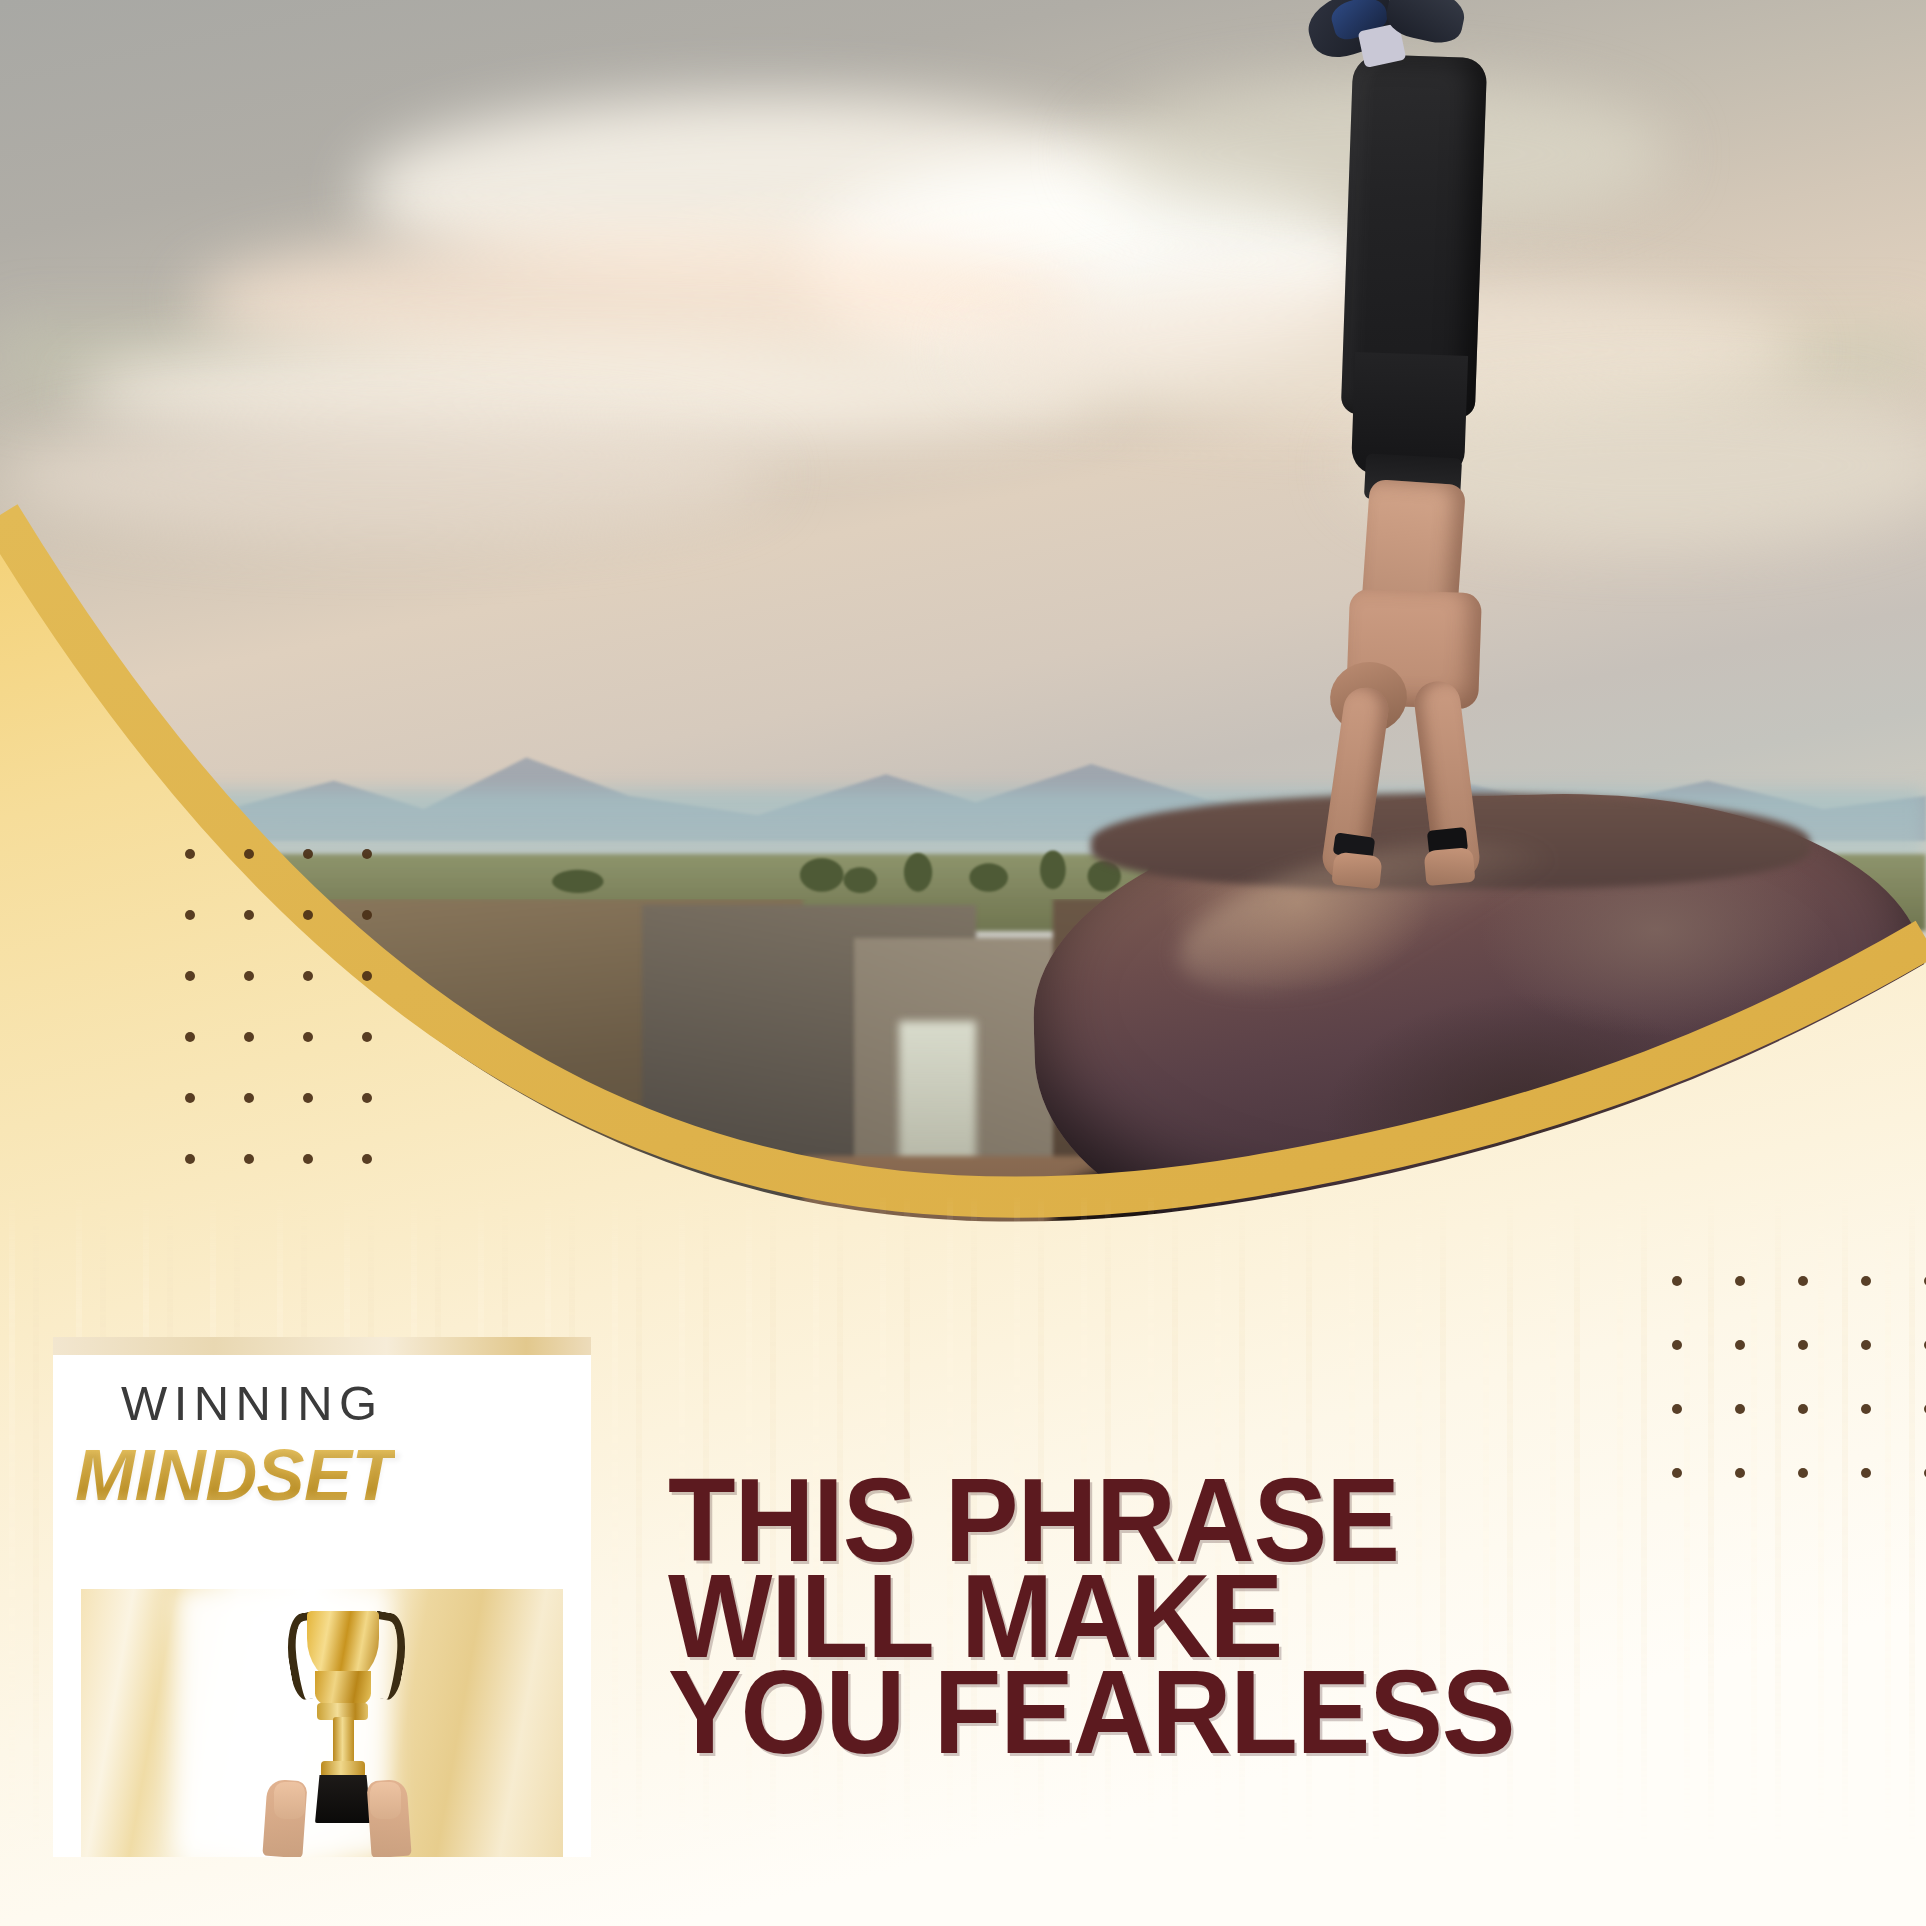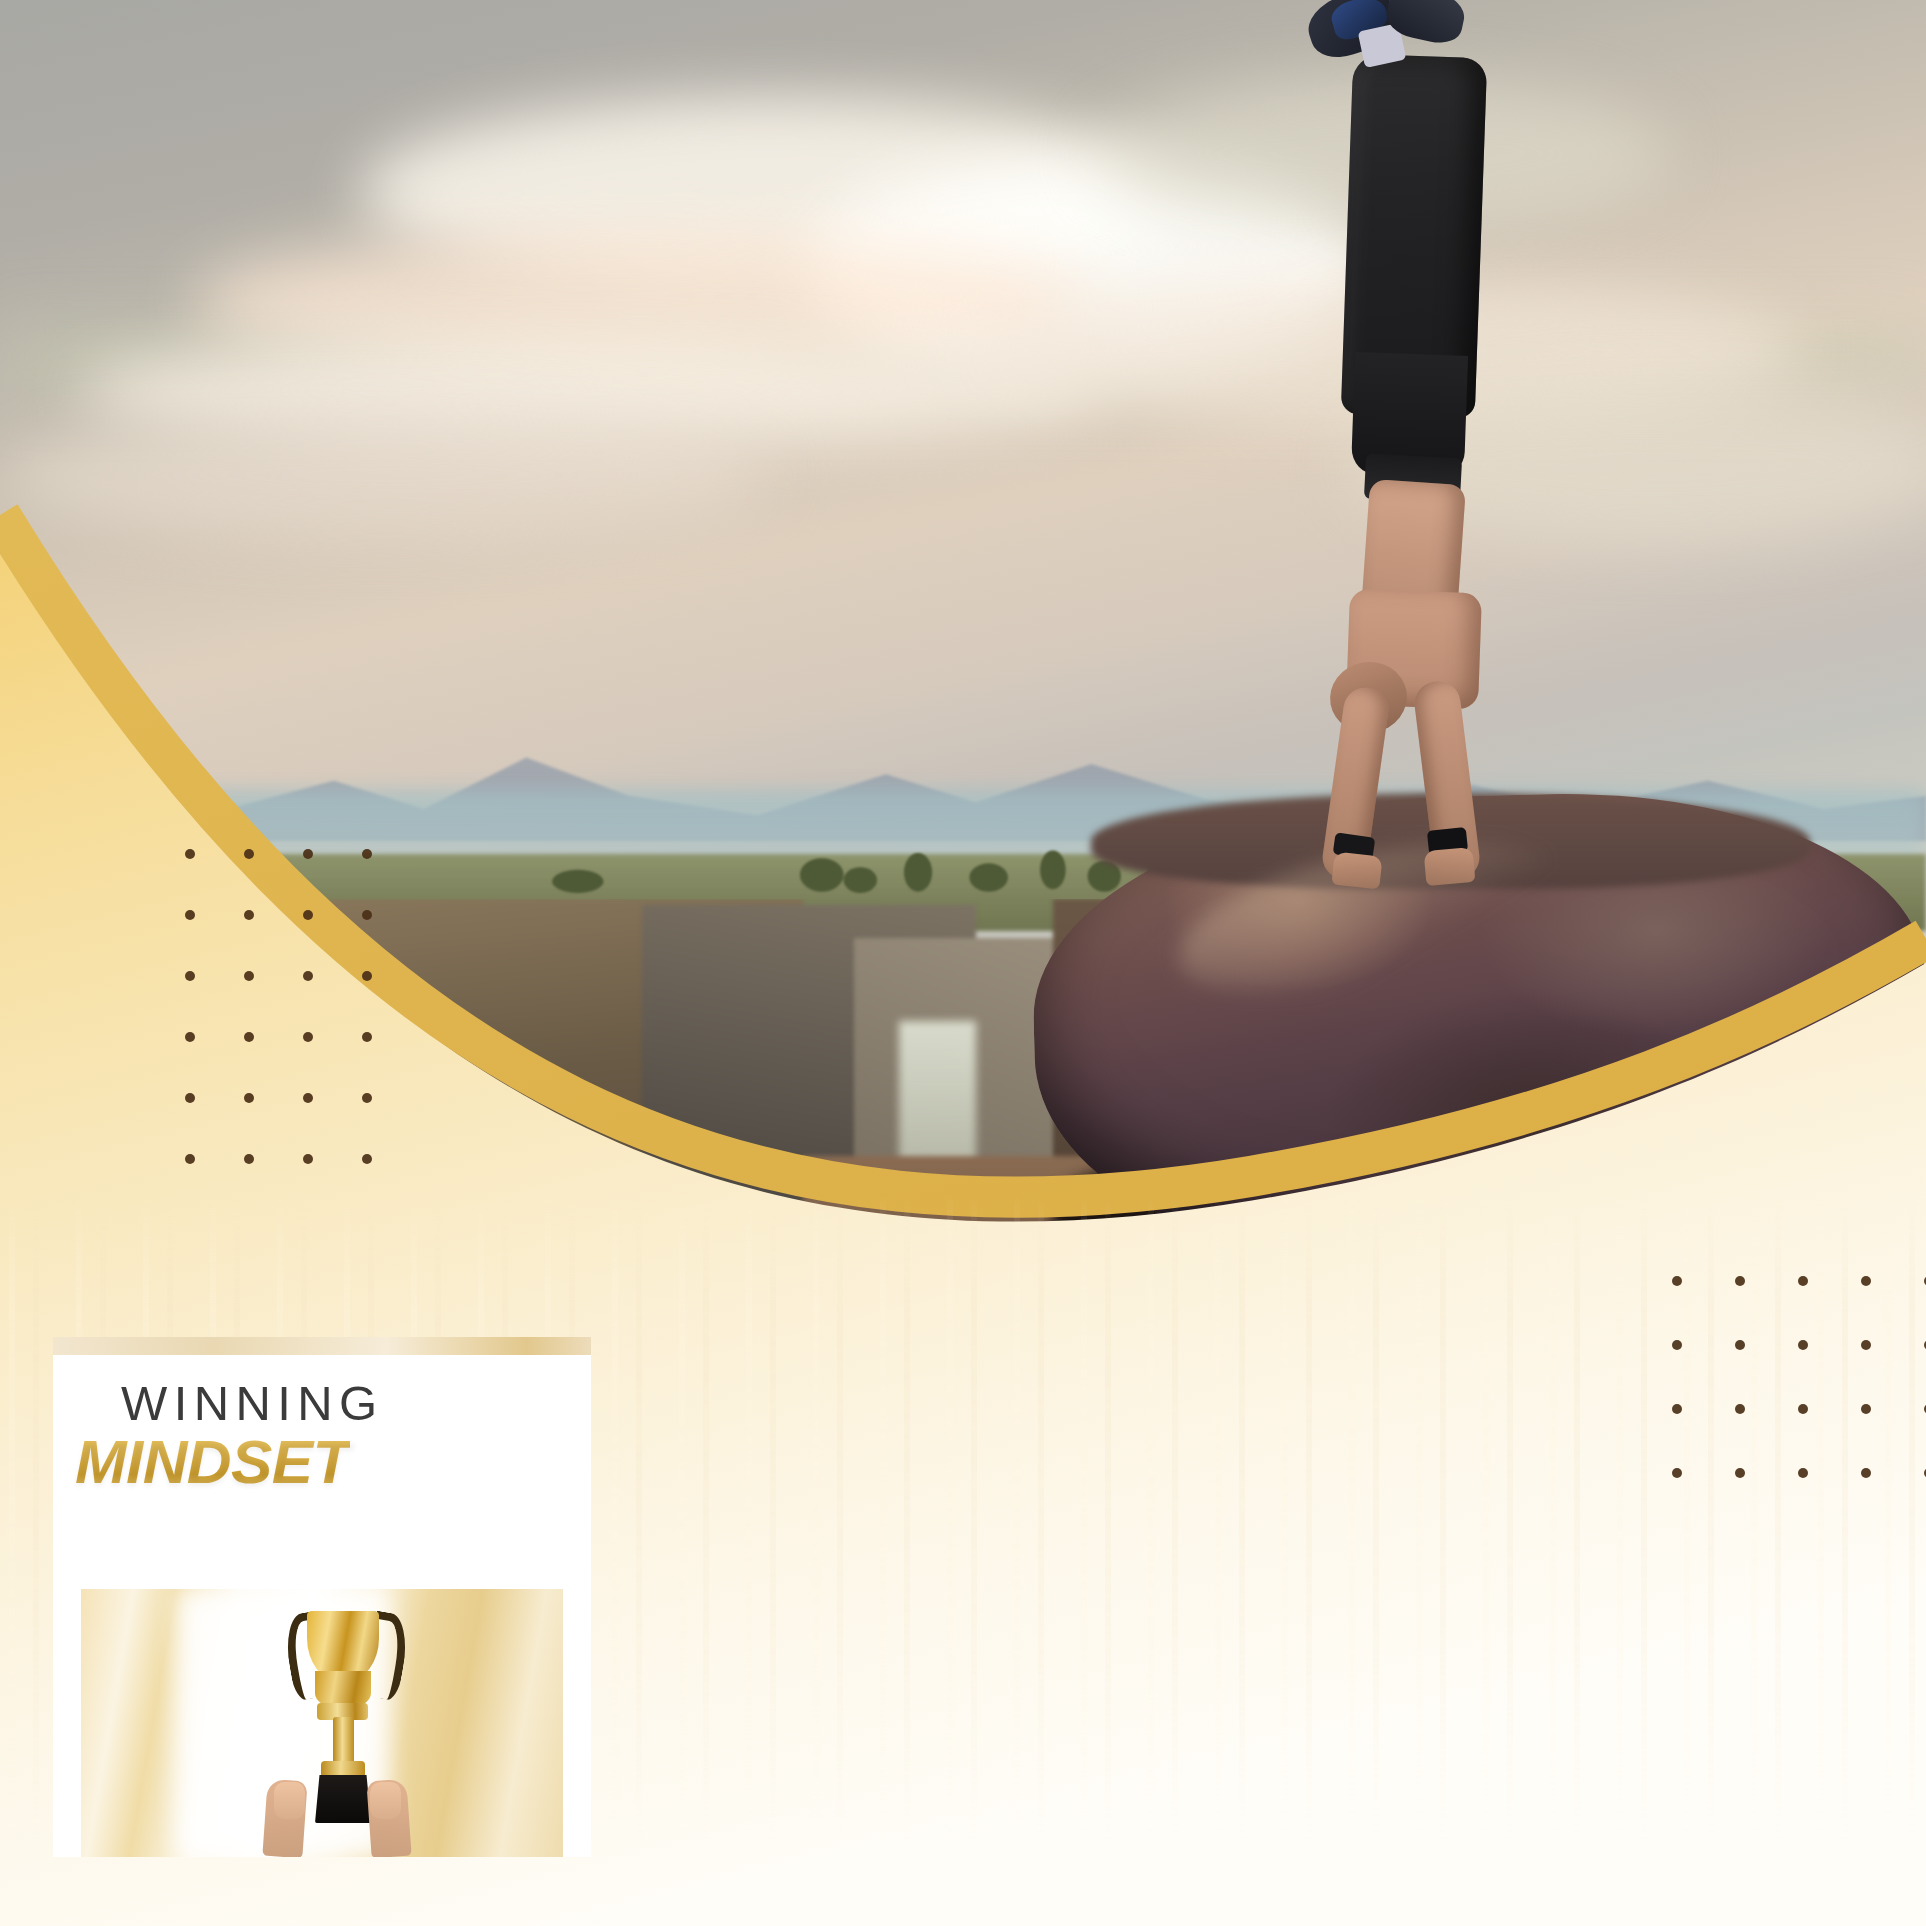--- a/index.html
+++ b/index.html
@@ -137,21 +137,21 @@
   #dots-right{left:1672px;top:1276px;grid-template-columns:repeat(5,63px);grid-auto-rows:64px;}
 
   
   .cover{position:absolute;left:53px;top:1337px;width:538px;height:520px;
     background:#ffffff;overflow:hidden;}
   .cover-top{position:absolute;left:0;top:0;width:538px;height:18px;
     background:linear-gradient(90deg,#f2e6cf,#e9d8b2 30%,#f6ecd8 62%,#e2c88d 88%,#eddcbb);}
   .cover-text{position:absolute;left:0;top:18px;width:538px;height:226px;background:#fff;}
   .w-winning{position:absolute;left:28px;top:24.4px;font-size:49px;letter-spacing:6.4px;
      font-weight:400;color:#3b3b3b;line-height:1;margin-left:40px;}
-  .w-mindset{position:absolute;left:22px;top:76px;font-size:62px;letter-spacing:-0.6px;
+  .w-mindset{position:absolute;left:22px;top:84px;font-size:72px;letter-spacing:-0.6px;
      font-weight:700;font-style:italic;line-height:1;
      background:linear-gradient(180deg,#e8c566 0%,#d4a93f 48%,#c99c2f 70%,#e3bf63 100%);
      -webkit-background-clip:text;background-clip:text;color:transparent;
      text-shadow:0 2.6px 5.1px rgba(0,0,0,.06);}
   .w-mastery{position:absolute;left:0;top:172px;width:507px;text-align:right;
      font-size:48px;letter-spacing:3.9px;font-weight:400;color:#3b3b3b;line-height:1;}
   .cover-photo{position:absolute;left:28px;top:252px;width:482px;height:268px;overflow:hidden;
      background:
        linear-gradient(100deg,#f5e3b7 0%,#fbf4e2 10%,#f0dca6 18%,#fdfaf0 30%,
                        #ffffff 44%,#fbf2db 56%,#edd79f 66%,#e7cd8d 76%,#f7ecd0 88%,#efdcae 100%);}
@@ -361,15 +361,20 @@
         <div class="tr-foot"></div>
           <div class="tr-base"></div>
       </div>
       <div class="hand-l"></div>
       <div class="hand-r"></div>
       <div class="fingers-l"></div>
       <div class="fingers-r"></div>
     </div>
   </div>
 
+  <div class="headline">
+    <div class="hl">THIS PHRASE</div>
+    <div class="hl">WILL MAKE</div>
+    <div class="hl">YOU FEARLESS</div>
+  </div>
 
 </div>
 
 
 </body></html>

